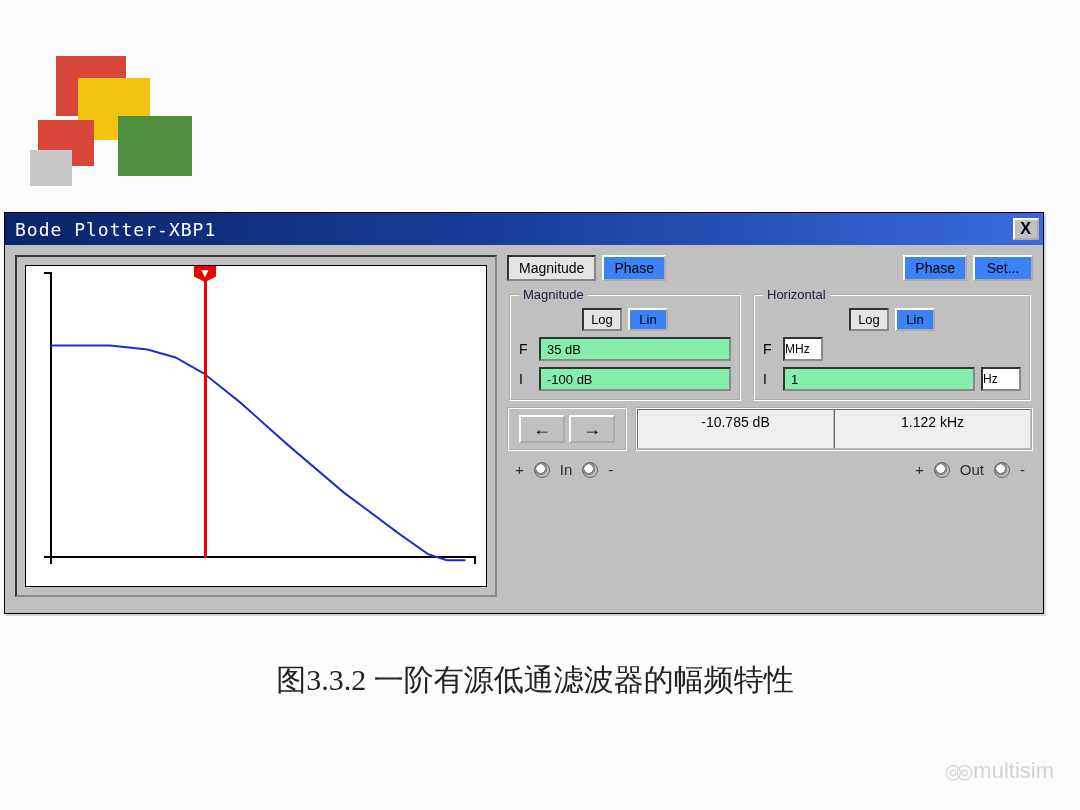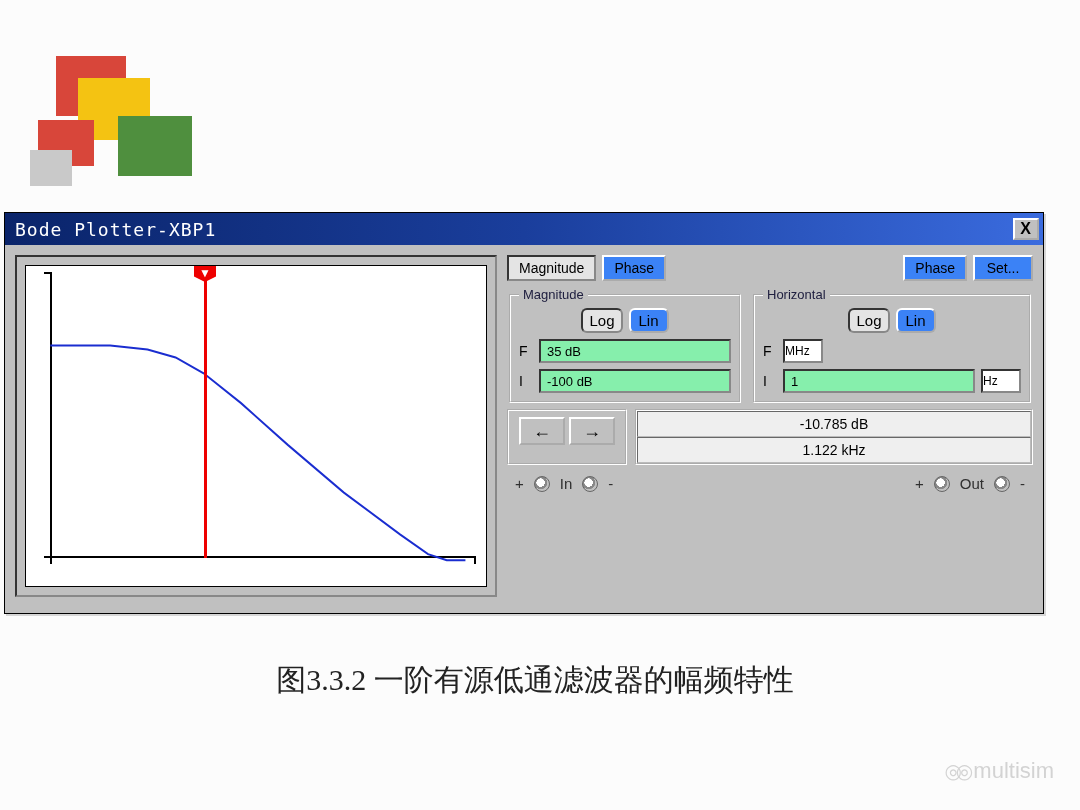--- a/index.html
+++ b/index.html
@@ -99,21 +99,21 @@
     background:#3b82f6;
     border:2px outset #fff;
     font:14px Arial;
     padding:3px 10px;
     min-width: 60px;
     text-align:center;
     cursor:pointer;
     user-select:none;
   }
   .btn.pressed { border:2px inset #888; background:#e4e4e4; }
-  .btn.small { min-width:40px; padding:2px 6px; font-size:15px;border-radius:6px; }
+  .btn.small { min-width:40px; padding:2px 6px; font-size:13px; }
   .spacer { flex:1; }
 
   .group-row { display:flex; gap:8px; }
   .fieldset {
     flex:1;
     border:2px groove #fff;
     padding:6px 8px 8px;
     background:#c0c0c0;
   }
   .fieldset legend { font:13px Arial; color:#202040; padding:0 4px; }
@@ -139,21 +139,21 @@
     background:#c0c0c0;
     border:2px groove #fff;
     padding:6px 10px;
   }
   .arrow-btn {
     width:46px; height:28px;
     background:#c0c0c0; border:2px outset #fff;
     font:bold 18px/24px Arial; text-align:center; cursor:pointer;
   }
   .readouts {
-    flex:1; display:flex; flex-direction:column;
+    flex:1; display:flex; flex-direction:row;
     background:#c0c0c0; border:2px groove #fff;
   }
   .readout {
     flex:1; background:#efefef; border:1px inset #bbb;
     font:14px Arial; text-align:center; line-height:24px;
   }
 
   .io-row {
     display:flex; align-items:center; gap:10px;
     font:15px Arial; color:#303030;

